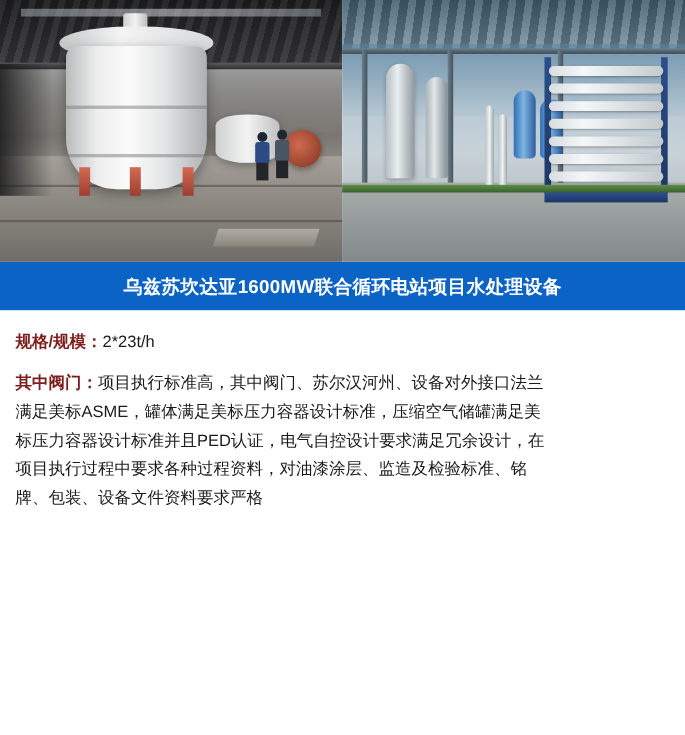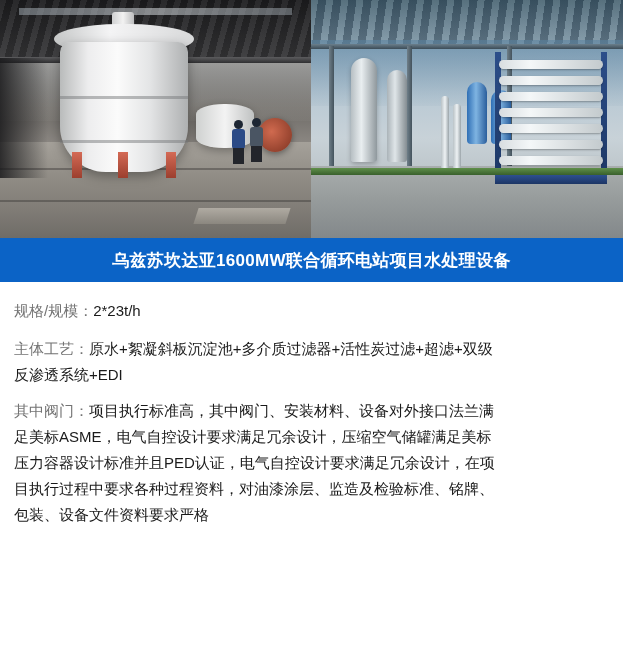--- a/index.html
+++ b/index.html
@@ -280,22 +280,22 @@
   .body-wrap {
     padding: 16px 14px 10px 14px;
   }
   .spec-row {
     font-size: 15px;
     line-height: 26px;
     margin-bottom: 12px;
     color: #111111;
   }
   .spec-row .k {
-    font-weight: normal;
-    color: #737373;
+    font-weight: bold;
+    color: #7f1d1d;
   }
   .spec-row .v {
     font-weight: normal;
     color: #1a1a1a;
   }
   .spec-row.multiline {
     margin-bottom: 10px;
   }
   .bottom-rule {
     position: absolute;
@@ -384,27 +384,24 @@
   <div class="title-bar">
     <span class="title-text">乌兹苏坎达亚1600MW联合循环电站项目水处理设备</span>
   </div>
 
   <div class="body-wrap">
 
     <div class="spec-row">
       <span class="k">规格/规模：</span><span class="v">2*23t/h</span>
     </div>
 
+
+
+
+
     <div class="spec-row multiline">
-      <span class="k">主体工艺：</span><span class="v">原水+絮凝斜板沉淀池+多介质过滤器+活性炭过滤+超滤+双级反渗透系统+EDI</span>
-    </div>
-
-
-
-
-    <div class="spec-row multiline">
-      <span class="k">其中阀门：</span><span class="v">项目执行标准高，其中阀门、安装材料、设备对外接口法兰满足美标ASME，电气自控设计要求满足冗余设计，压缩空气储罐满足美标压力容器设计标准并且PED认证，电气自控设计要求满足冗余设计，在项目执行过程中要求各种过程资料，对油漆涂层、监造及检验标准、铭牌、包装、设备文件资料要求严格</span>
+      <span class="k">其中阀门：</span><span class="v">项目执行标准高，其中阀门、苏尔汉河州、设备对外接口法兰满足美标ASME，罐体满足美标压力容器设计标准，压缩空气储罐满足美标压力容器设计标准并且PED认证，电气自控设计要求满足冗余设计，在项目执行过程中要求各种过程资料，对油漆涂层、监造及检验标准、铭牌、包装、设备文件资料要求严格</span>
     </div>
 
   </div>
 
   <div class="bottom-rule"></div>
 </div>
 
 </body></html>

